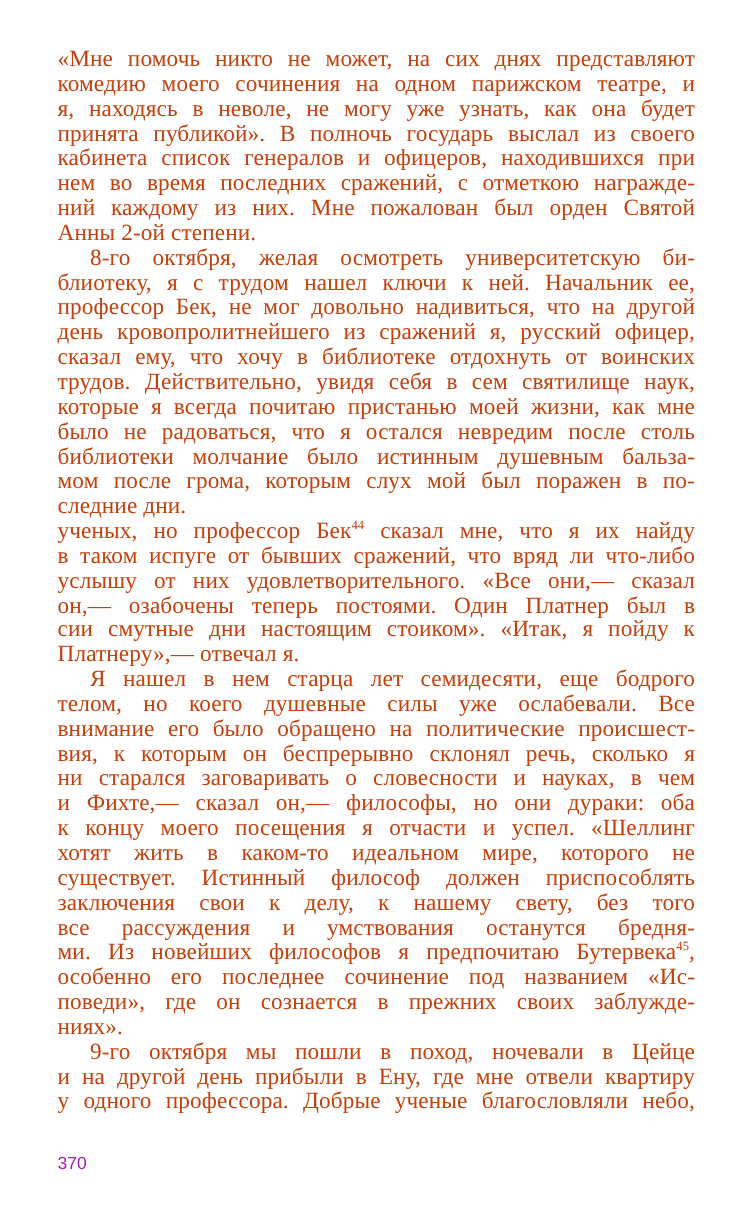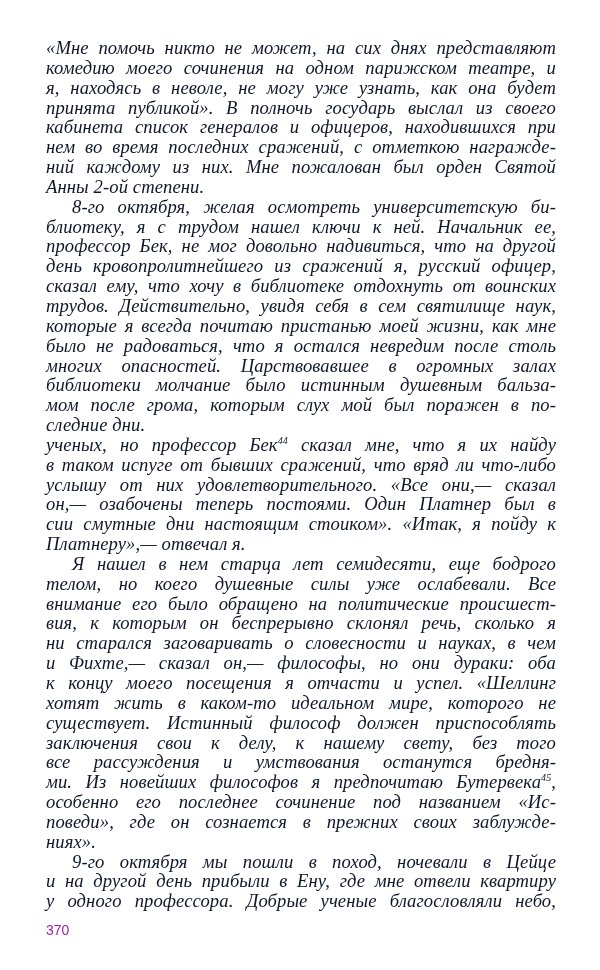--- a/index.html
+++ b/index.html
@@ -1,22 +1,21 @@
 <!DOCTYPE html>
 <html><head>
 <meta charset="utf-8">
 <style>
   html, body { margin: 0; padding: 0; background: #ffffff; }
   body { width: 600px; height: 970px; position: relative; overflow: hidden; }
   .page {
     position: absolute; left: 46px; top: 38px; width: 510px;
     font-family: "Liberation Serif", "DejaVu Serif", serif;
-    font-size: 18.6px; line-height: 19.85px; color: #0f172a;
+    font-size: 18.6px; line-height: 19.85px; color: #c2410c;
     letter-spacing: 0.1px;
-    font-style: italic;
   }
   .line { display: block; height: 19.85px; white-space: nowrap; text-align: justify; text-align-last: justify; }
   .line.last { text-align-last: left; }
   .line.indent { padding-left: 26px; }
   sup { font-size: 10px; line-height: 0; vertical-align: 7px; }
   .page-number {
     position: absolute; left: 46px; top: 922px;
     font-family: "Liberation Sans", "DejaVu Sans", sans-serif;
     font-size: 14px; color: #a21caf;
   }
@@ -37,21 +36,20 @@
     </div>
     <div>
       <span class="line indent">8-го октября, желая осмотреть университетскую би-</span>
       <span class="line">блиотеку, я с трудом нашел ключи к ней. Начальник ее,</span>
       <span class="line">профессор Бек, не мог довольно надивиться, что на другой</span>
       <span class="line">день кровопролитнейшего из сражений я, русский офицер,</span>
       <span class="line">сказал ему, что хочу в библиотеке отдохнуть от воинских</span>
       <span class="line">трудов. Действительно, увидя себя в сем святилище наук,</span>
       <span class="line">которые я всегда почитаю пристанью моей жизни, как мне</span>
       <span class="line">было не радоваться, что я остался невредим после столь</span>
-      <span class="line">многих опасностей. Царствовавшее в огромных залах</span>
       <span class="line">библиотеки молчание было истинным душевным бальза-</span>
       <span class="line">мом после грома, которым слух мой был поражен в по-</span>
       <span class="line last">следние дни.</span>
     </div>
     <div>
       <span class="line">ученых, но профессор Бек<sup>44</sup> сказал мне, что я их найду</span>
       <span class="line">в таком испуге от бывших сражений, что вряд ли что-либо</span>
       <span class="line">услышу от них удовлетворительного. «Все они,— сказал</span>
       <span class="line">он,— озабочены теперь постоями. Один Платнер был в</span>
       <span class="line">сии смутные дни настоящим стоиком». «Итак, я пойду к</span>

